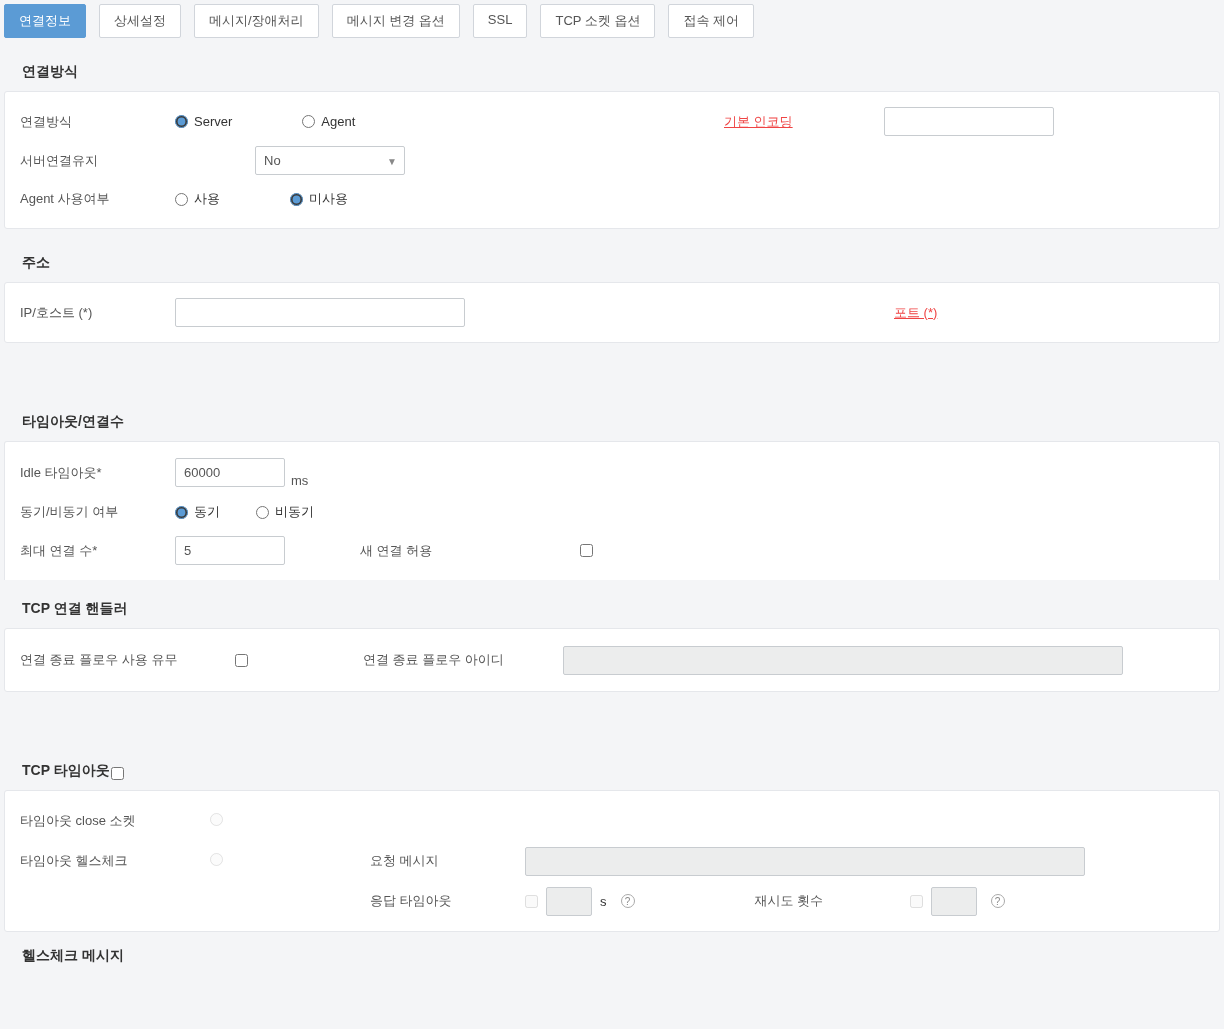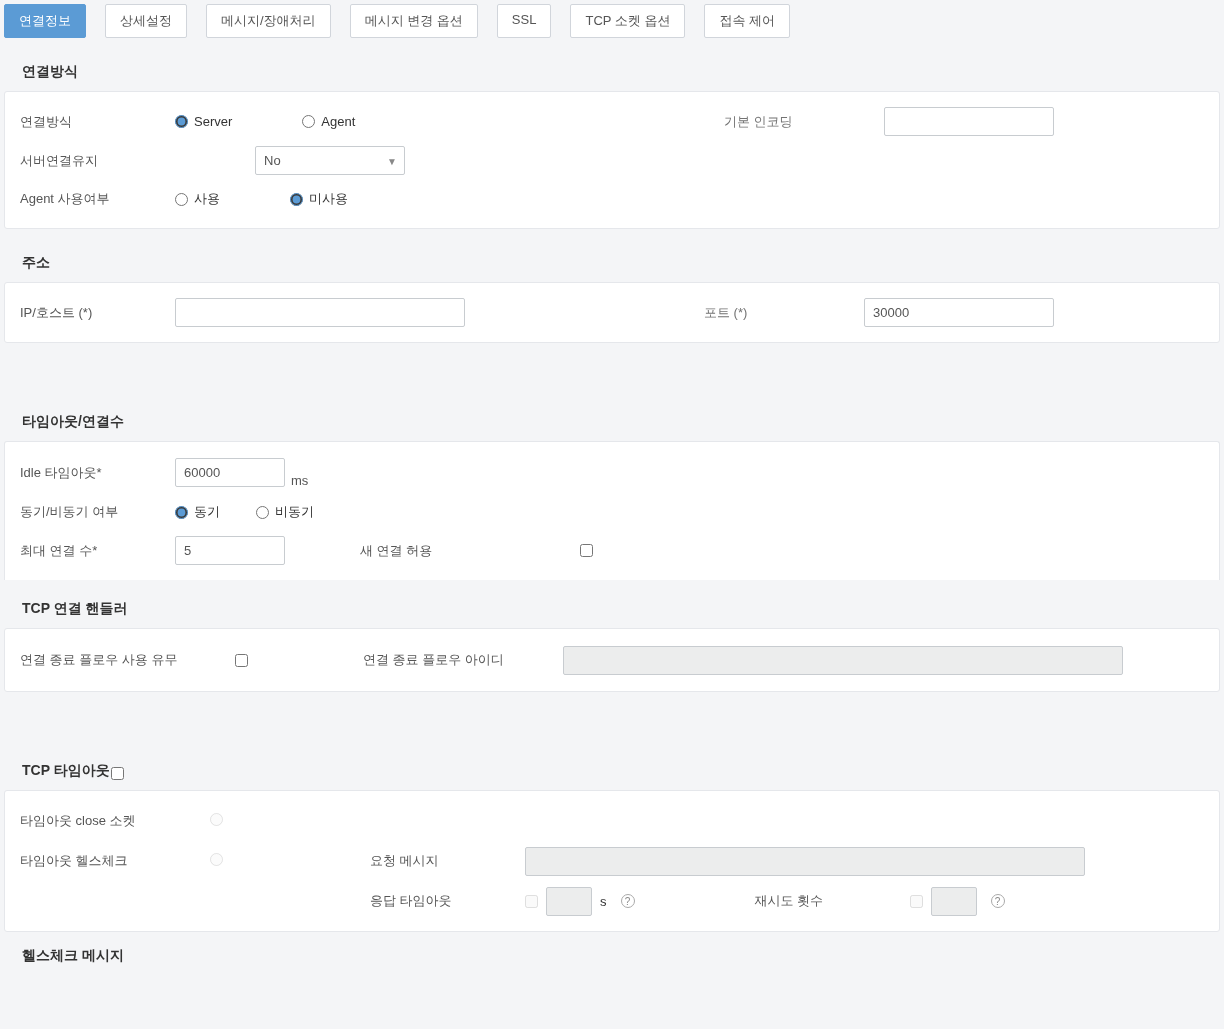--- a/index.html
+++ b/index.html
@@ -9,21 +9,21 @@
     }
     body {
       font-family: -apple-system, BlinkMacSystemFont, "Segoe UI", "Malgun Gothic", sans-serif;
       font-size: 13px;
       background: #f4f5f7;
       color: #333;
       padding: 4px;
     }
     .tabs {
       display: flex;
-      gap: 19px;
+      gap: 13px;
       margin-bottom: 25px;
     }
     .tab {
       padding: 7px 14px;
       border: 1px solid #d1d5db;
       background: #fff;
       color: #555;
       cursor: pointer;
       border-radius: 2px;
       font-size: 13px;
@@ -119,21 +119,22 @@
       margin-top: 16px;
     }
     .col-right {
       display: flex;
       align-items: center;
       margin-left: auto;
       padding-right: 150px;
     }
     .col-right .rlabel {
       width: 160px;
-      color: #737373;
+      color: #ef4444;
+      text-decoration: underline;
     }
     input[type="checkbox"] {
       width: 13px;
       height: 13px;
     }
     input[type="checkbox"]:disabled {
       opacity: 0.7;
     }
     input[type="radio"]:disabled {
       opacity: 0.6;
@@ -238,21 +239,20 @@
   </div>
 </div>
 
 <div class="section-title">주소</div>
 <div class="panel">
   <div class="row">
     <div class="label">IP/호스트 (*)</div>
     <input type="text" class="medium" value="" style="">
     <div class="col-right">
       <div class="rlabel">포트 (*)</div>
-      <input type="text" style="width: 190px;" value="30000">
     </div>
   </div>
 </div>
 
 <div class="spacer-30"></div>
 
 <div class="section-title">타임아웃/연결수</div>
 <div class="panel" style="margin-bottom:0;border-bottom:none;border-radius:3px 3px 0 0;">
   <div class="row">
     <div class="label">Idle 타임아웃*</div>

